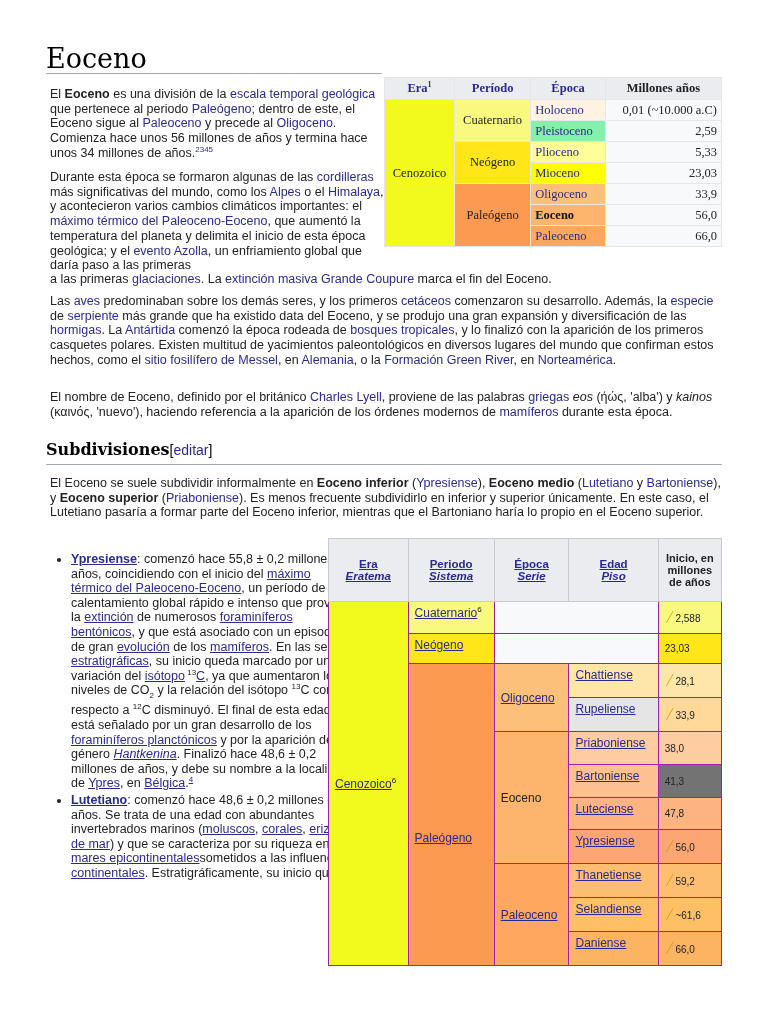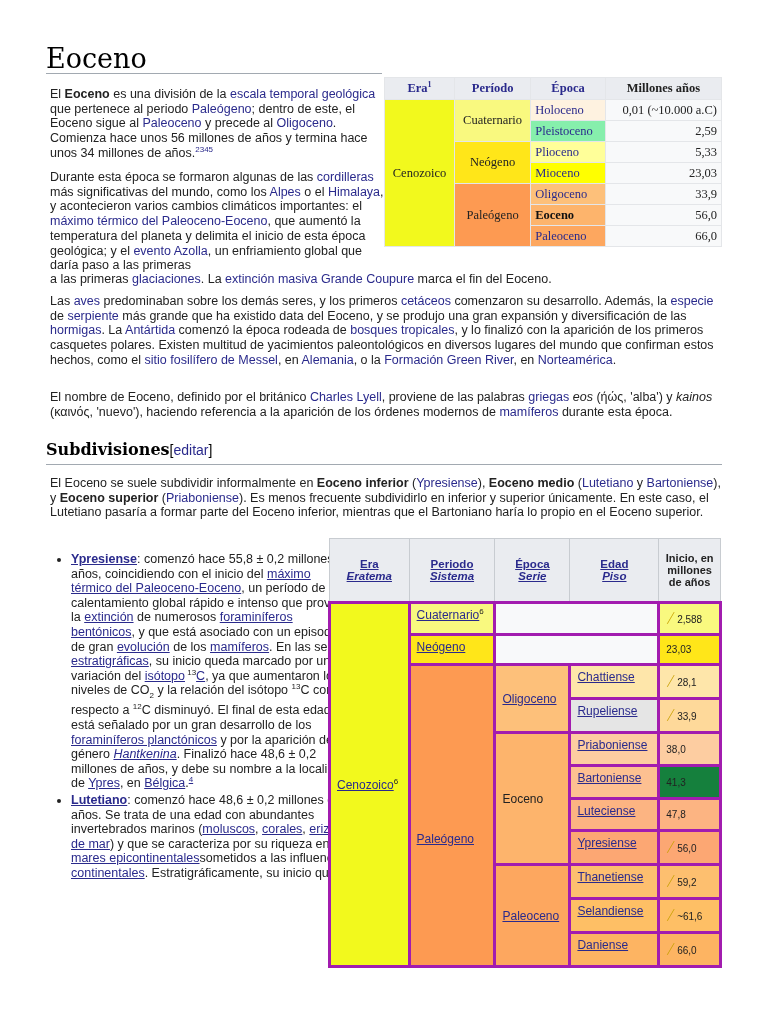--- a/index.html
+++ b/index.html
@@ -23,21 +23,21 @@
   #t1 .pal { background:#fd9a52; text-align:center; color:#222; }
   #t1 .ep { color:#2a2a8c; }
   #t1 .num { text-align:right; background:#f8f9fa; }
 
   
   #t2 { position:absolute; left:328px; top:538px; width:394px; border-collapse:collapse; font-size:11px; border:1px solid #a2a9b1; }
   #t2 th { background:#eaecf0; border:1px solid #c8ccd1; font-size:11.5px; font-weight:bold; height:60px; color:#2a2a8c; }
   #t2 th.plain { color:#222; }
   #t2 th span { text-decoration:underline; display:block; }
   #t2 th i { font-style:italic; }
-  #t2 td { border:3px solid #a21caf; vertical-align:top; padding:4px 6px; font-size:12px; }
+  #t2 td { border:1px solid #a21caf; vertical-align:top; padding:4px 6px; font-size:12px; }
   #t2 td a { text-decoration:underline; }
   .num2 { font-size:10px !important; vertical-align:middle !important; }
   .pin { display:inline-block; color:#c8a000; font-size:14px; margin-right:1px; transform:rotate(-10deg); }
 
   #sub-h { position:absolute; left:46px; top:440px; font-family:"DejaVu Serif", serif; font-weight:bold; font-size:16px; color:#000; margin:0; }
   #sub-rule { position:absolute; left:46px; top:464px; width:676px; border-top:1px solid #a2a9b1; }
   ul.bl { position:absolute; left:46px; top:552px; width:280px; margin:0; padding:0 0 0 25px; font-size:12.5px; line-height:14.6px; }
   ul.bl li { margin-bottom:2px; }
   ul.bl a { text-decoration:underline; }
 </style>
@@ -167,21 +167,21 @@
     <td style="background:#e5e5e5"><a>Rupeliense</a></td>
     <td class="num2" style="background:#fed99a"><span class="pin">⟋</span><span>33,9</span></td>
   </tr>
   <tr style="height:33px">
     <td rowspan="4" style="background:#fdb46c; vertical-align:middle; color:#222;">Eoceno</td>
     <td style="background:#fdcda1"><a>Priaboniense</a></td>
     <td class="num2" style="background:#fdcda1">38,0</td>
   </tr>
   <tr style="height:33px">
     <td style="background:#fdc091"><a>Bartoniense</a></td>
-    <td class="num2" style="background:#15803d">41,3</td>
+    <td class="num2" style="background:#737373">41,3</td>
   </tr>
   <tr style="height:32px">
     <td style="background:#fcb482"><a>Luteciense</a></td>
     <td class="num2" style="background:#fcb482">47,8</td>
   </tr>
   <tr style="height:34px">
     <td style="background:#fca773"><a>Ypresiense</a></td>
     <td class="num2" style="background:#fca773"><span class="pin">⟋</span><span>56,0</span></td>
   </tr>
   <tr style="height:34px">

